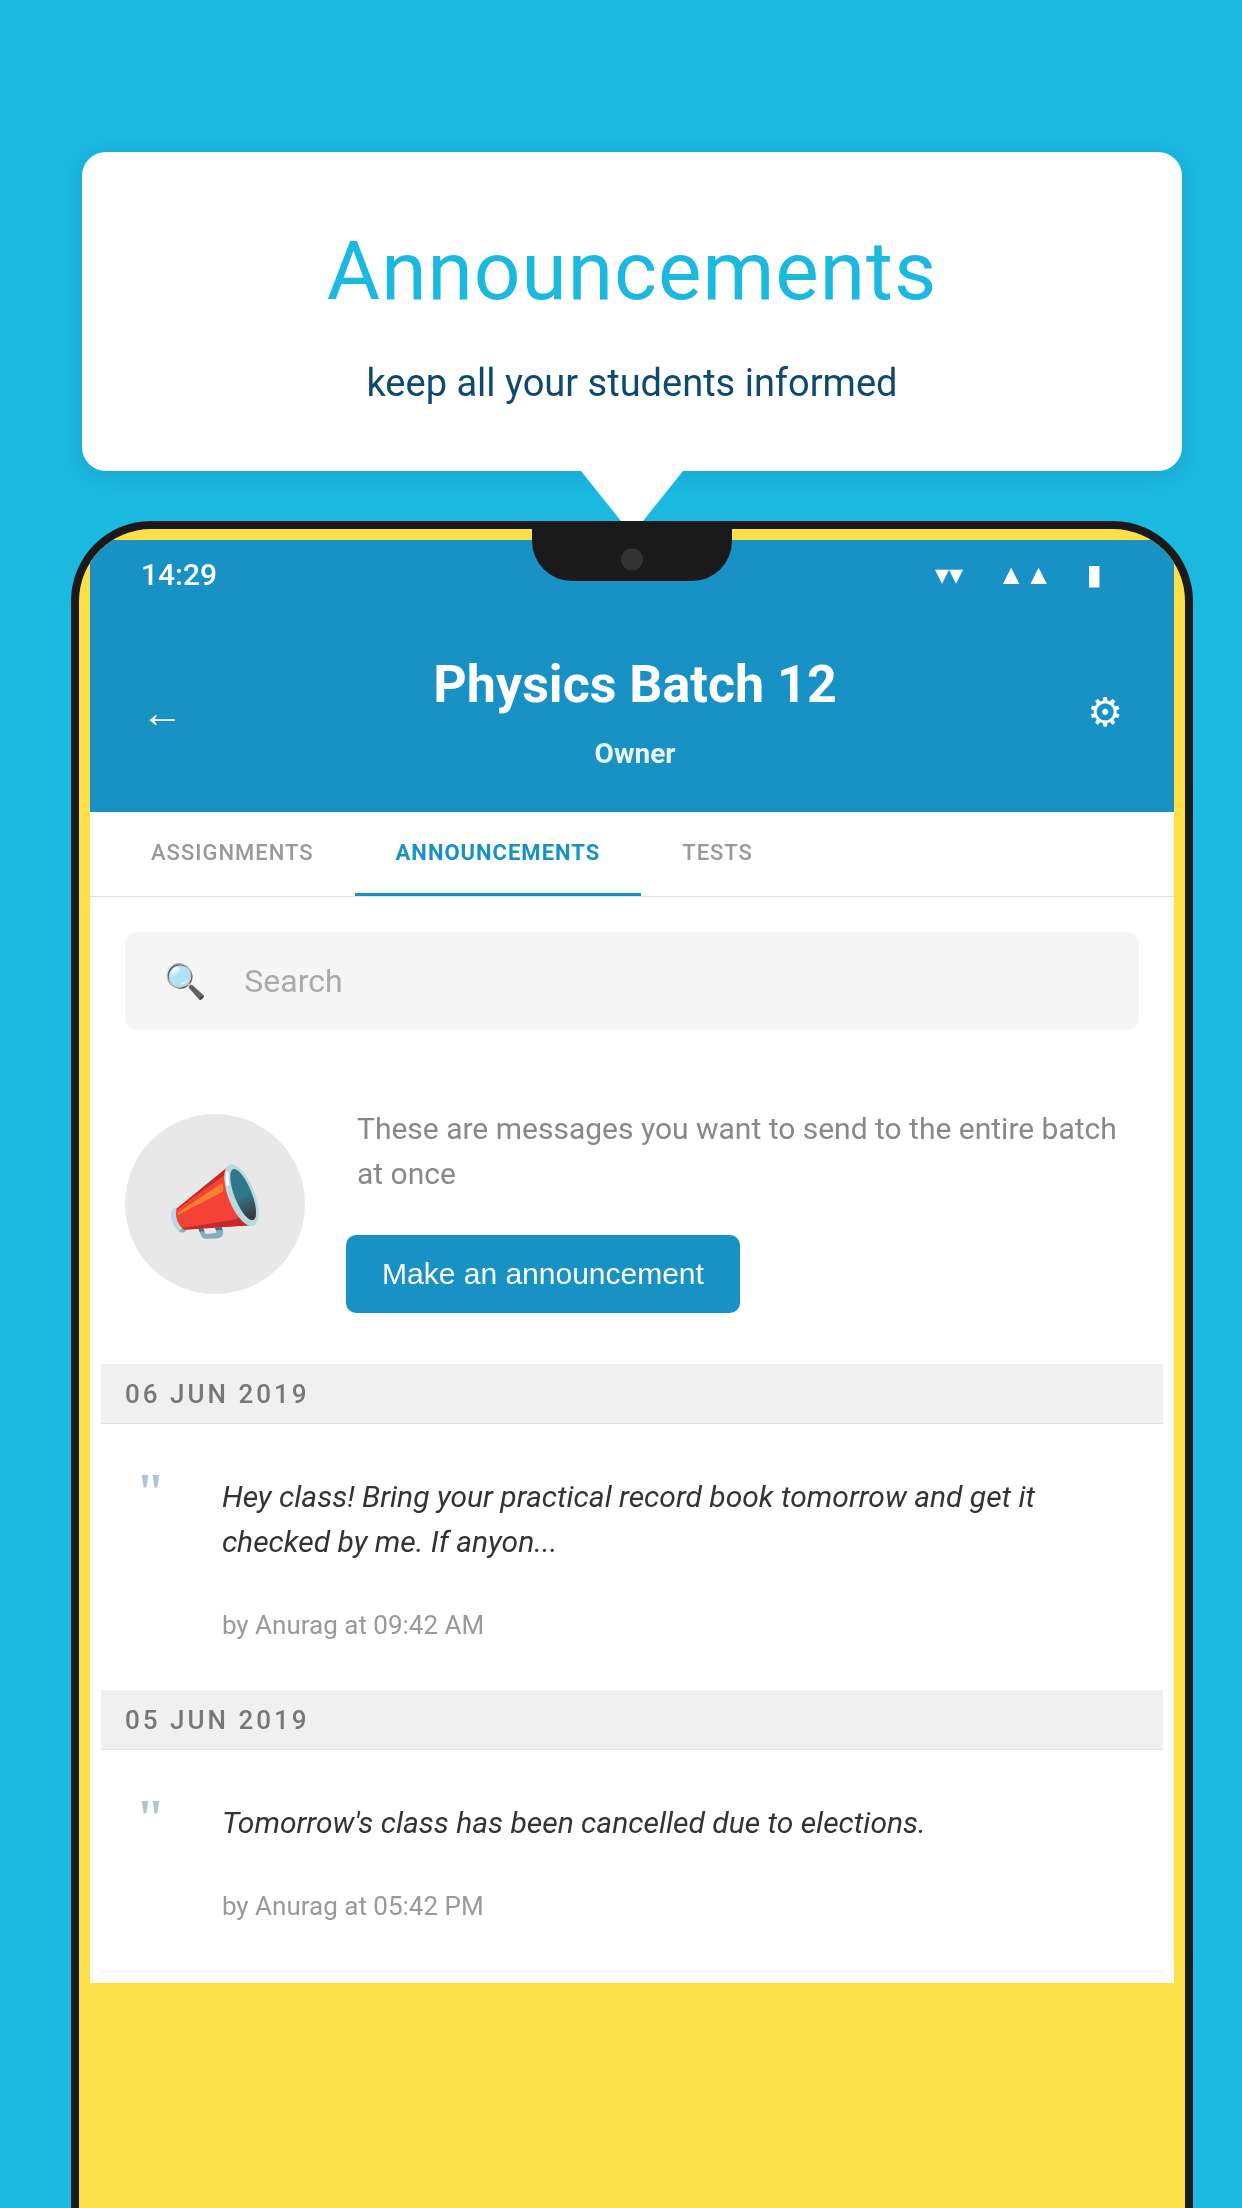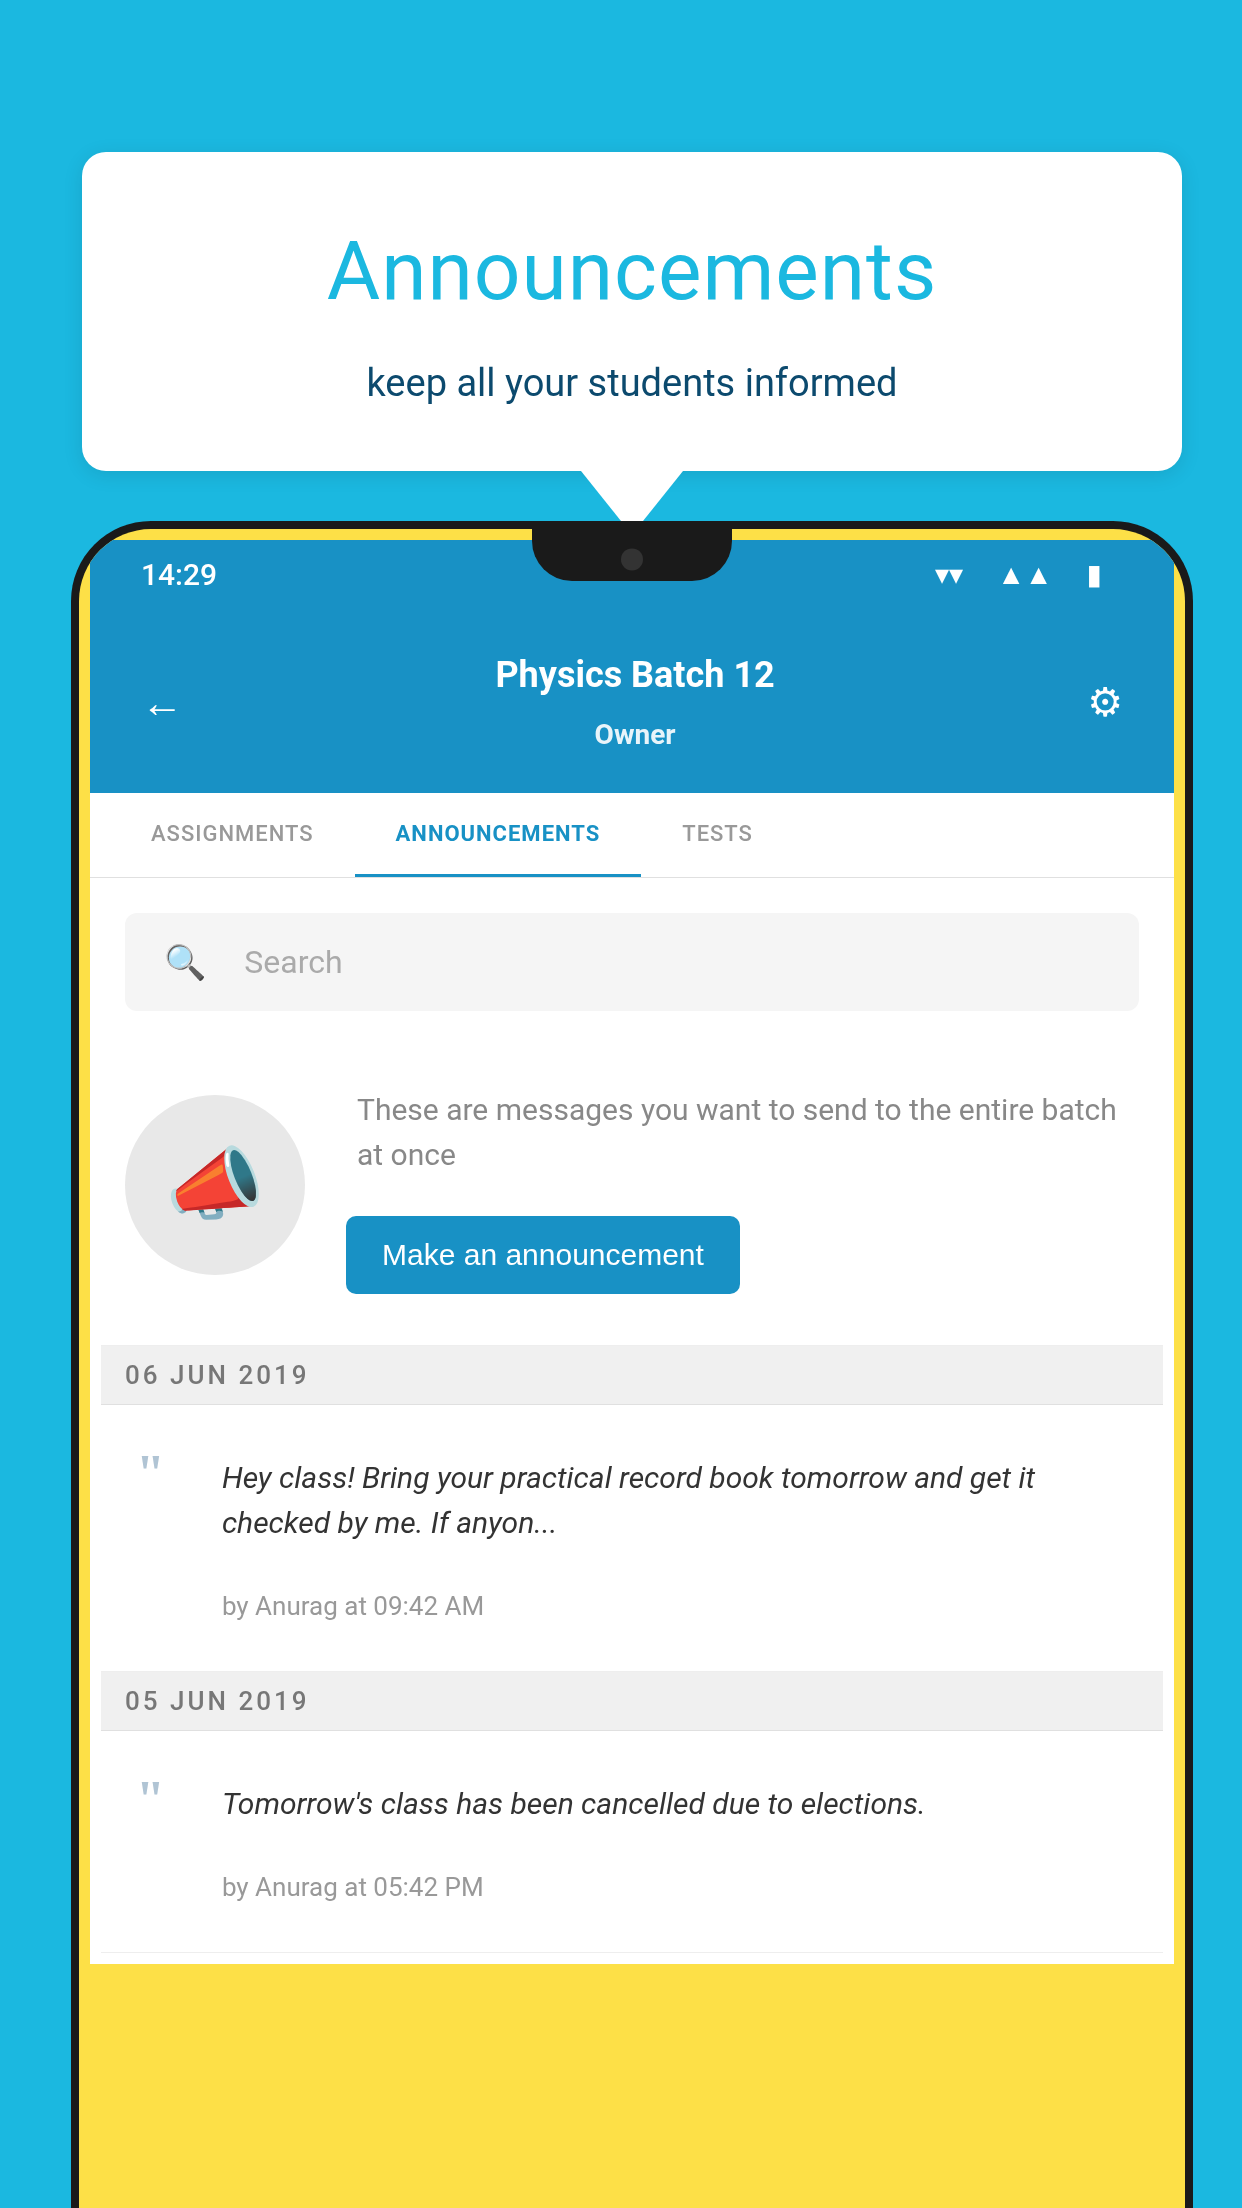--- a/index.html
+++ b/index.html
@@ -143,21 +143,21 @@
       cursor: pointer;
     }
 
     .header-title-group {
       text-align: center;
       flex: 1;
     }
 
     .header-title {
       color: white;
-      font-size: 36px;
+      font-size: 52px;
       font-weight: 700;
     }
 
     .header-subtitle {
       color: rgba(255,255,255,0.9);
       font-size: 28px;
       font-weight: 700;
     }
 
     .settings-icon {

